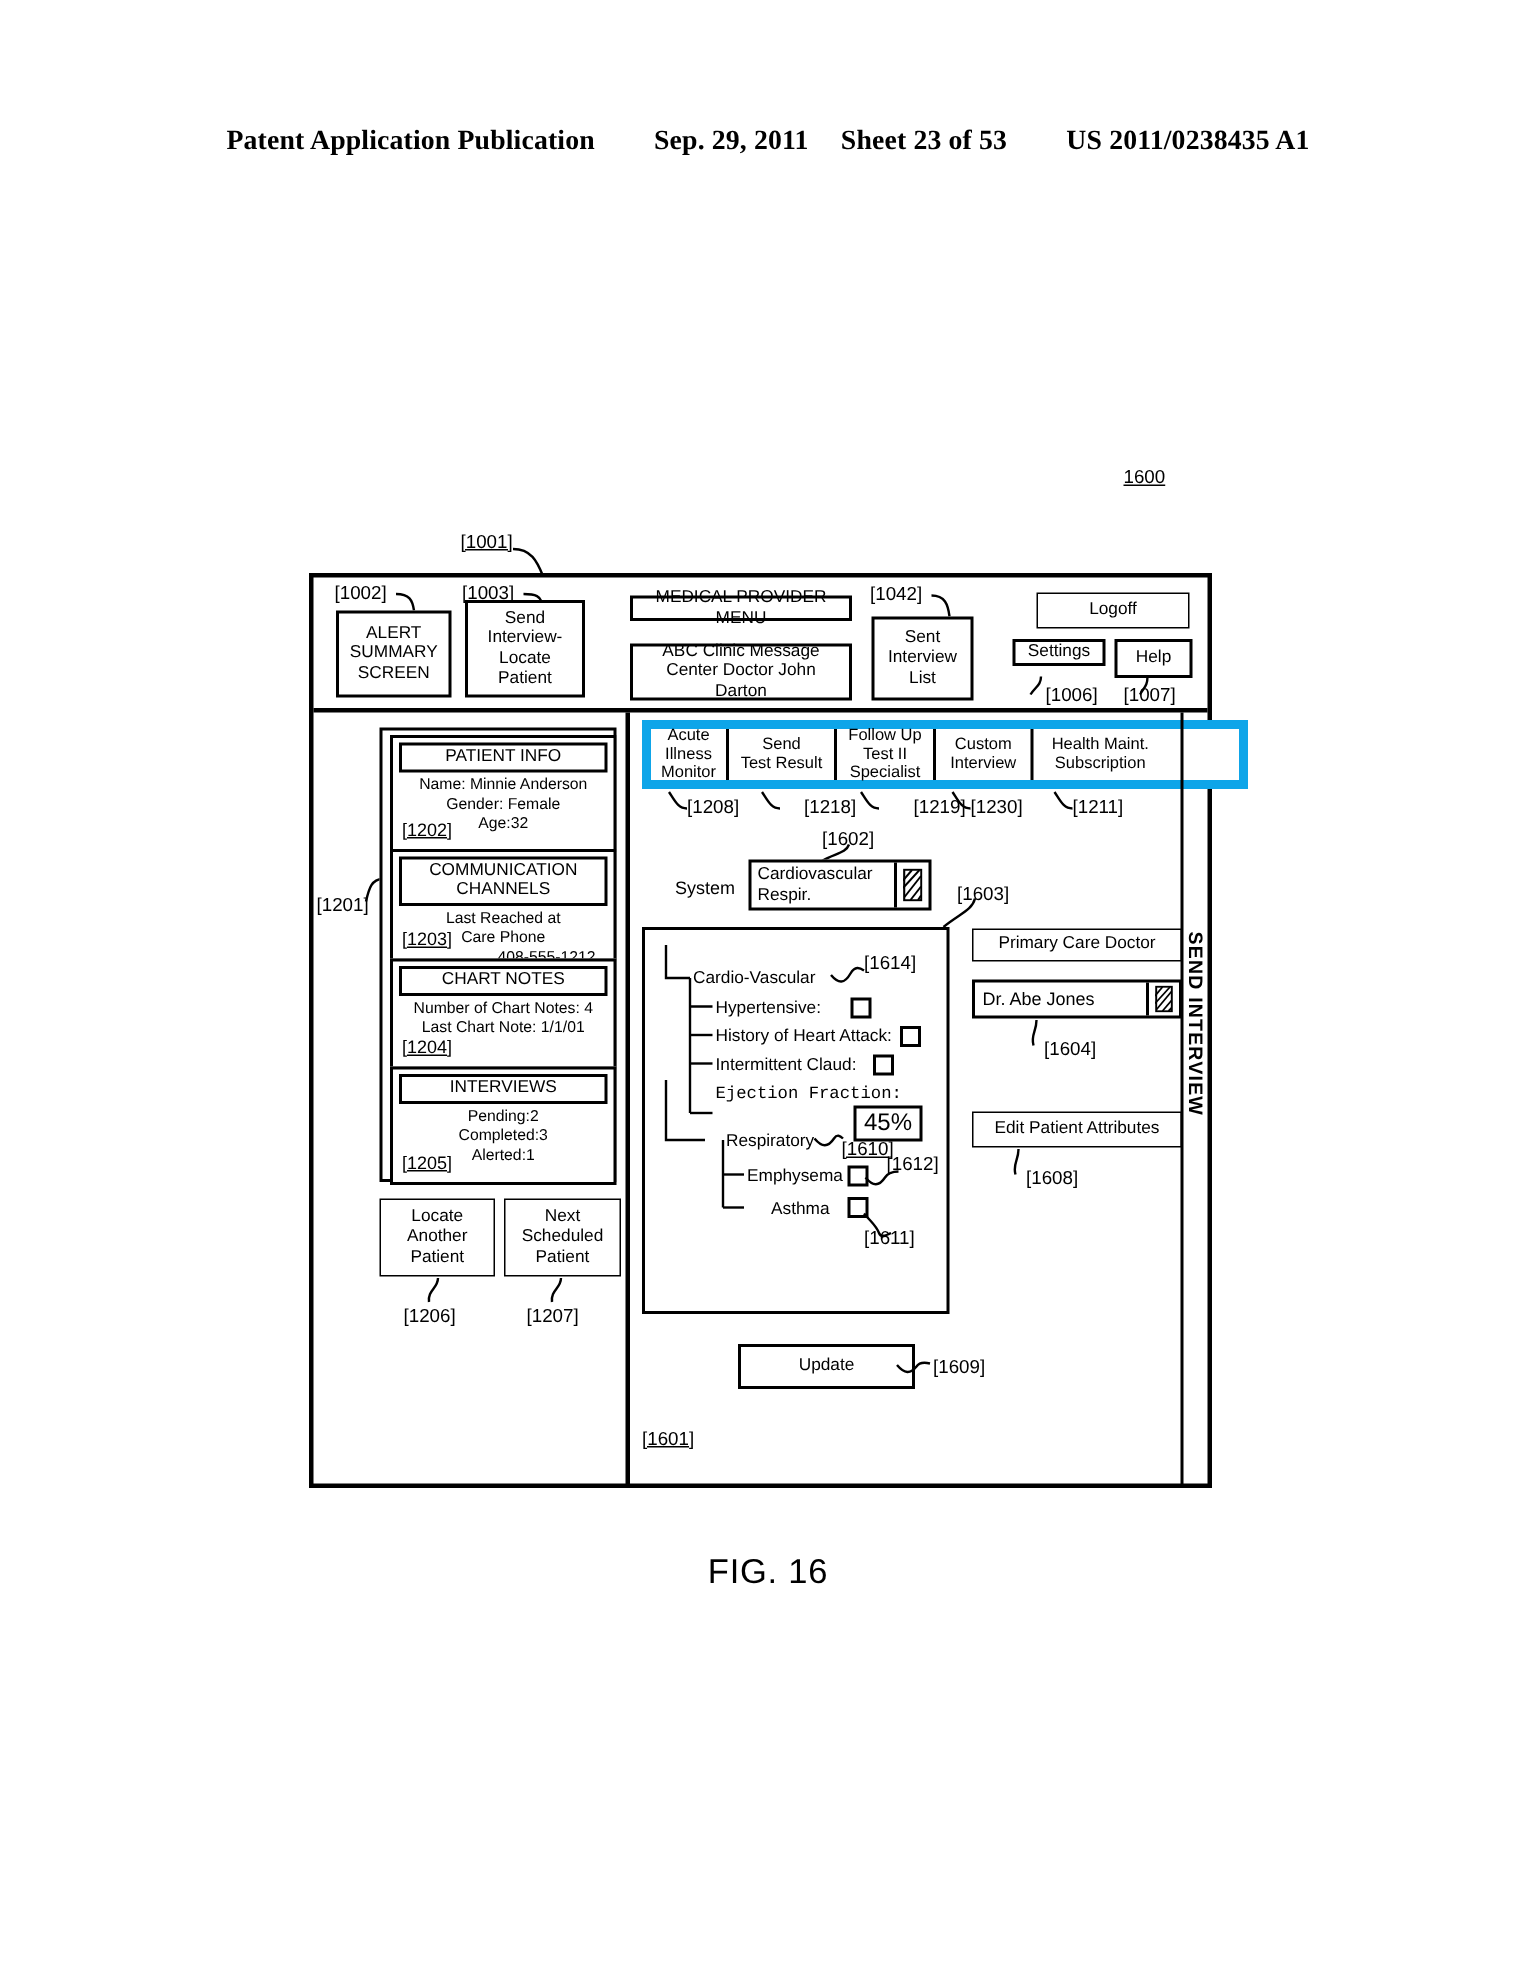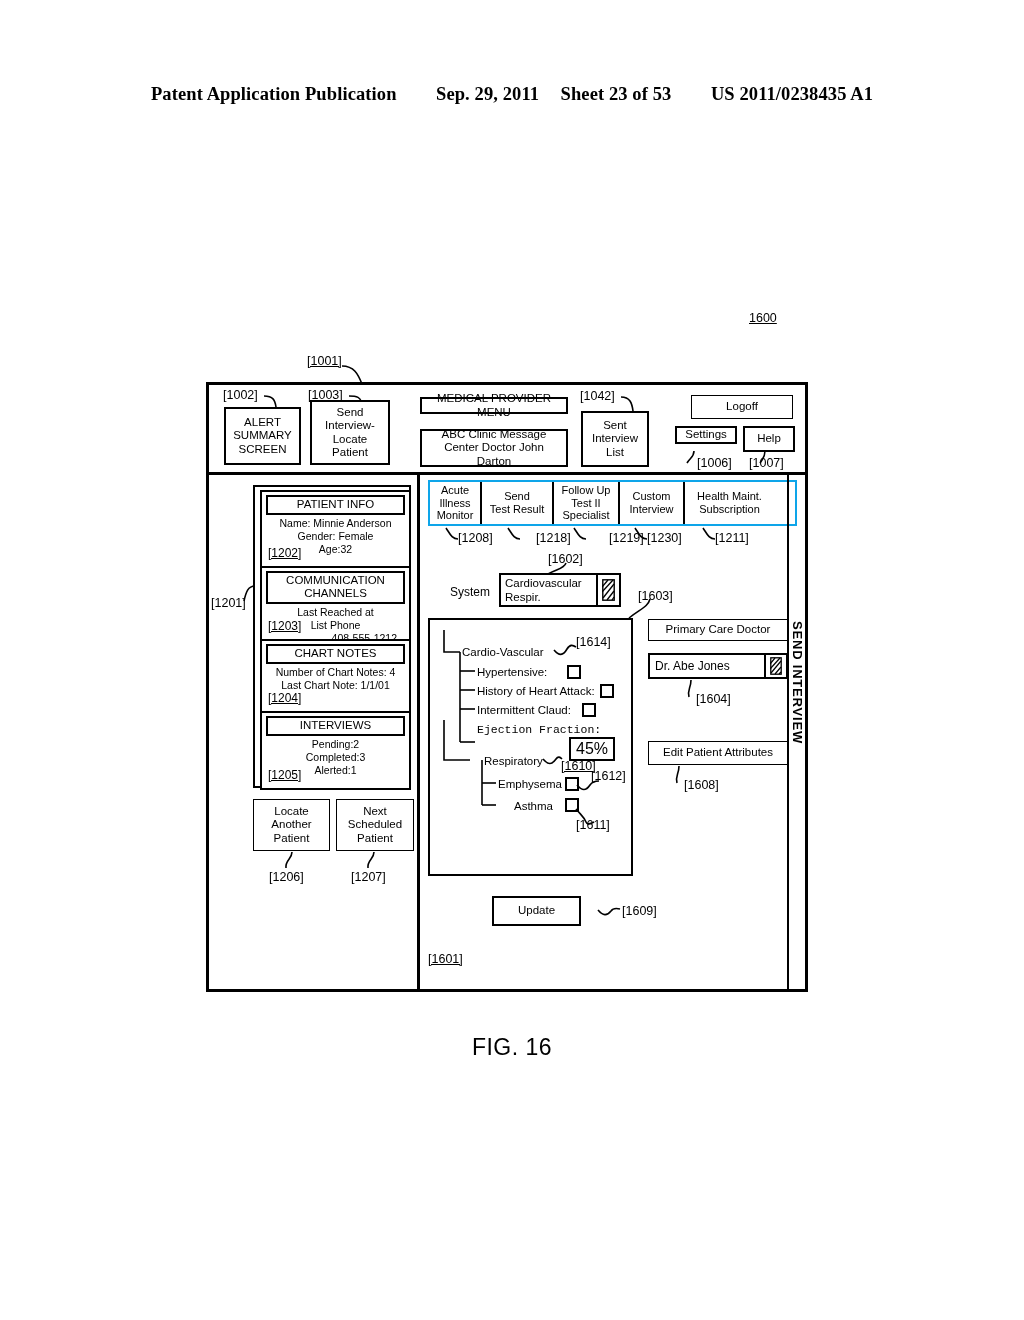--- a/index.html
+++ b/index.html
@@ -136,22 +136,22 @@
   #btn-locate-another { left: 44px; top: 324px; width: 77px; height: 52px; }
   #btn-next-scheduled { left: 127px; top: 324px; width: 78px; height: 52px; }
 
   
   #right-panel {
     left: 211px; top: 0; width: 385px; height: 517px;
   }
 
   
   #tab-strip {
-    left: 8px; top: 5px; width: 369px; height: 46px;
-    border: 2px solid #0ea5e9;
+    left: 8px; top: 5px; width: 404px; height: 46px;
+    border: 6px solid #0ea5e9;
     display: flex;
     background: #fff;
   }
   .tab {
     flex: 0 0 auto;
     border-right: 2px solid #000;
     display: flex; align-items: center; justify-content: center;
     text-align: center;
     font-size: 11px;
     line-height: 1.14;
@@ -226,21 +226,21 @@
   }
   #doctor-select .sel-text {
     flex: 1; font-size: 12px; padding-left: 5px;
     display: flex; align-items: center;
   }
   #doctor-select .sel-arrow {
     width: 20px; border-left: 2px solid #000;
     display: flex; align-items: center; justify-content: center;
   }
   #btn-edit-attributes { left: 228px; top: 266px; width: 140px; height: 24px; }
-  #btn-update { left: 72px; top: 421px; width: 89px; height: 30px; }
+  #btn-update { left: 72px; top: 421px; width: 118px; height: 30px; }
 
   
   #send-interview-bar {
     left: 367px; top: 0; width: 18px; height: 517px;
     border-left: 2px solid #000;
   }
   #send-interview-text {
     position: absolute;
     left: 50%; top: 200px;
     transform: translateX(-50%) rotate(90deg);
@@ -352,21 +352,21 @@
           <div class="card-title">PATIENT INFO</div>
           <div class="card-body">Name: Minnie Anderson</div>
           <div class="card-body">Gender: Female</div>
           <div class="card-body">Age:32</div>
           <div class="card-ref" style="top:54px;">[1202]</div>
         </div>
 
         <div class="card-sec" id="sec-comm-channels">
           <div class="card-title">COMMUNICATION<br>CHANNELS</div>
           <div class="card-body">Last Reached at</div>
-          <div class="card-body">List Phone</div>
+          <div class="card-body">Care Phone</div>
           <div class="card-body" style="text-align:right; padding-right:12px;">408-555-1212</div>
           <div class="card-ref" style="top:51px;">[1203]</div>
         </div>
 
         <div class="card-sec" id="sec-chart-notes">
           <div class="card-title">CHART NOTES</div>
           <div class="card-body">Number of Chart Notes: 4</div>
           <div class="card-body">Last Chart Note: 1/1/01</div>
           <div class="card-ref" style="top:50px;">[1204]</div>
         </div>

